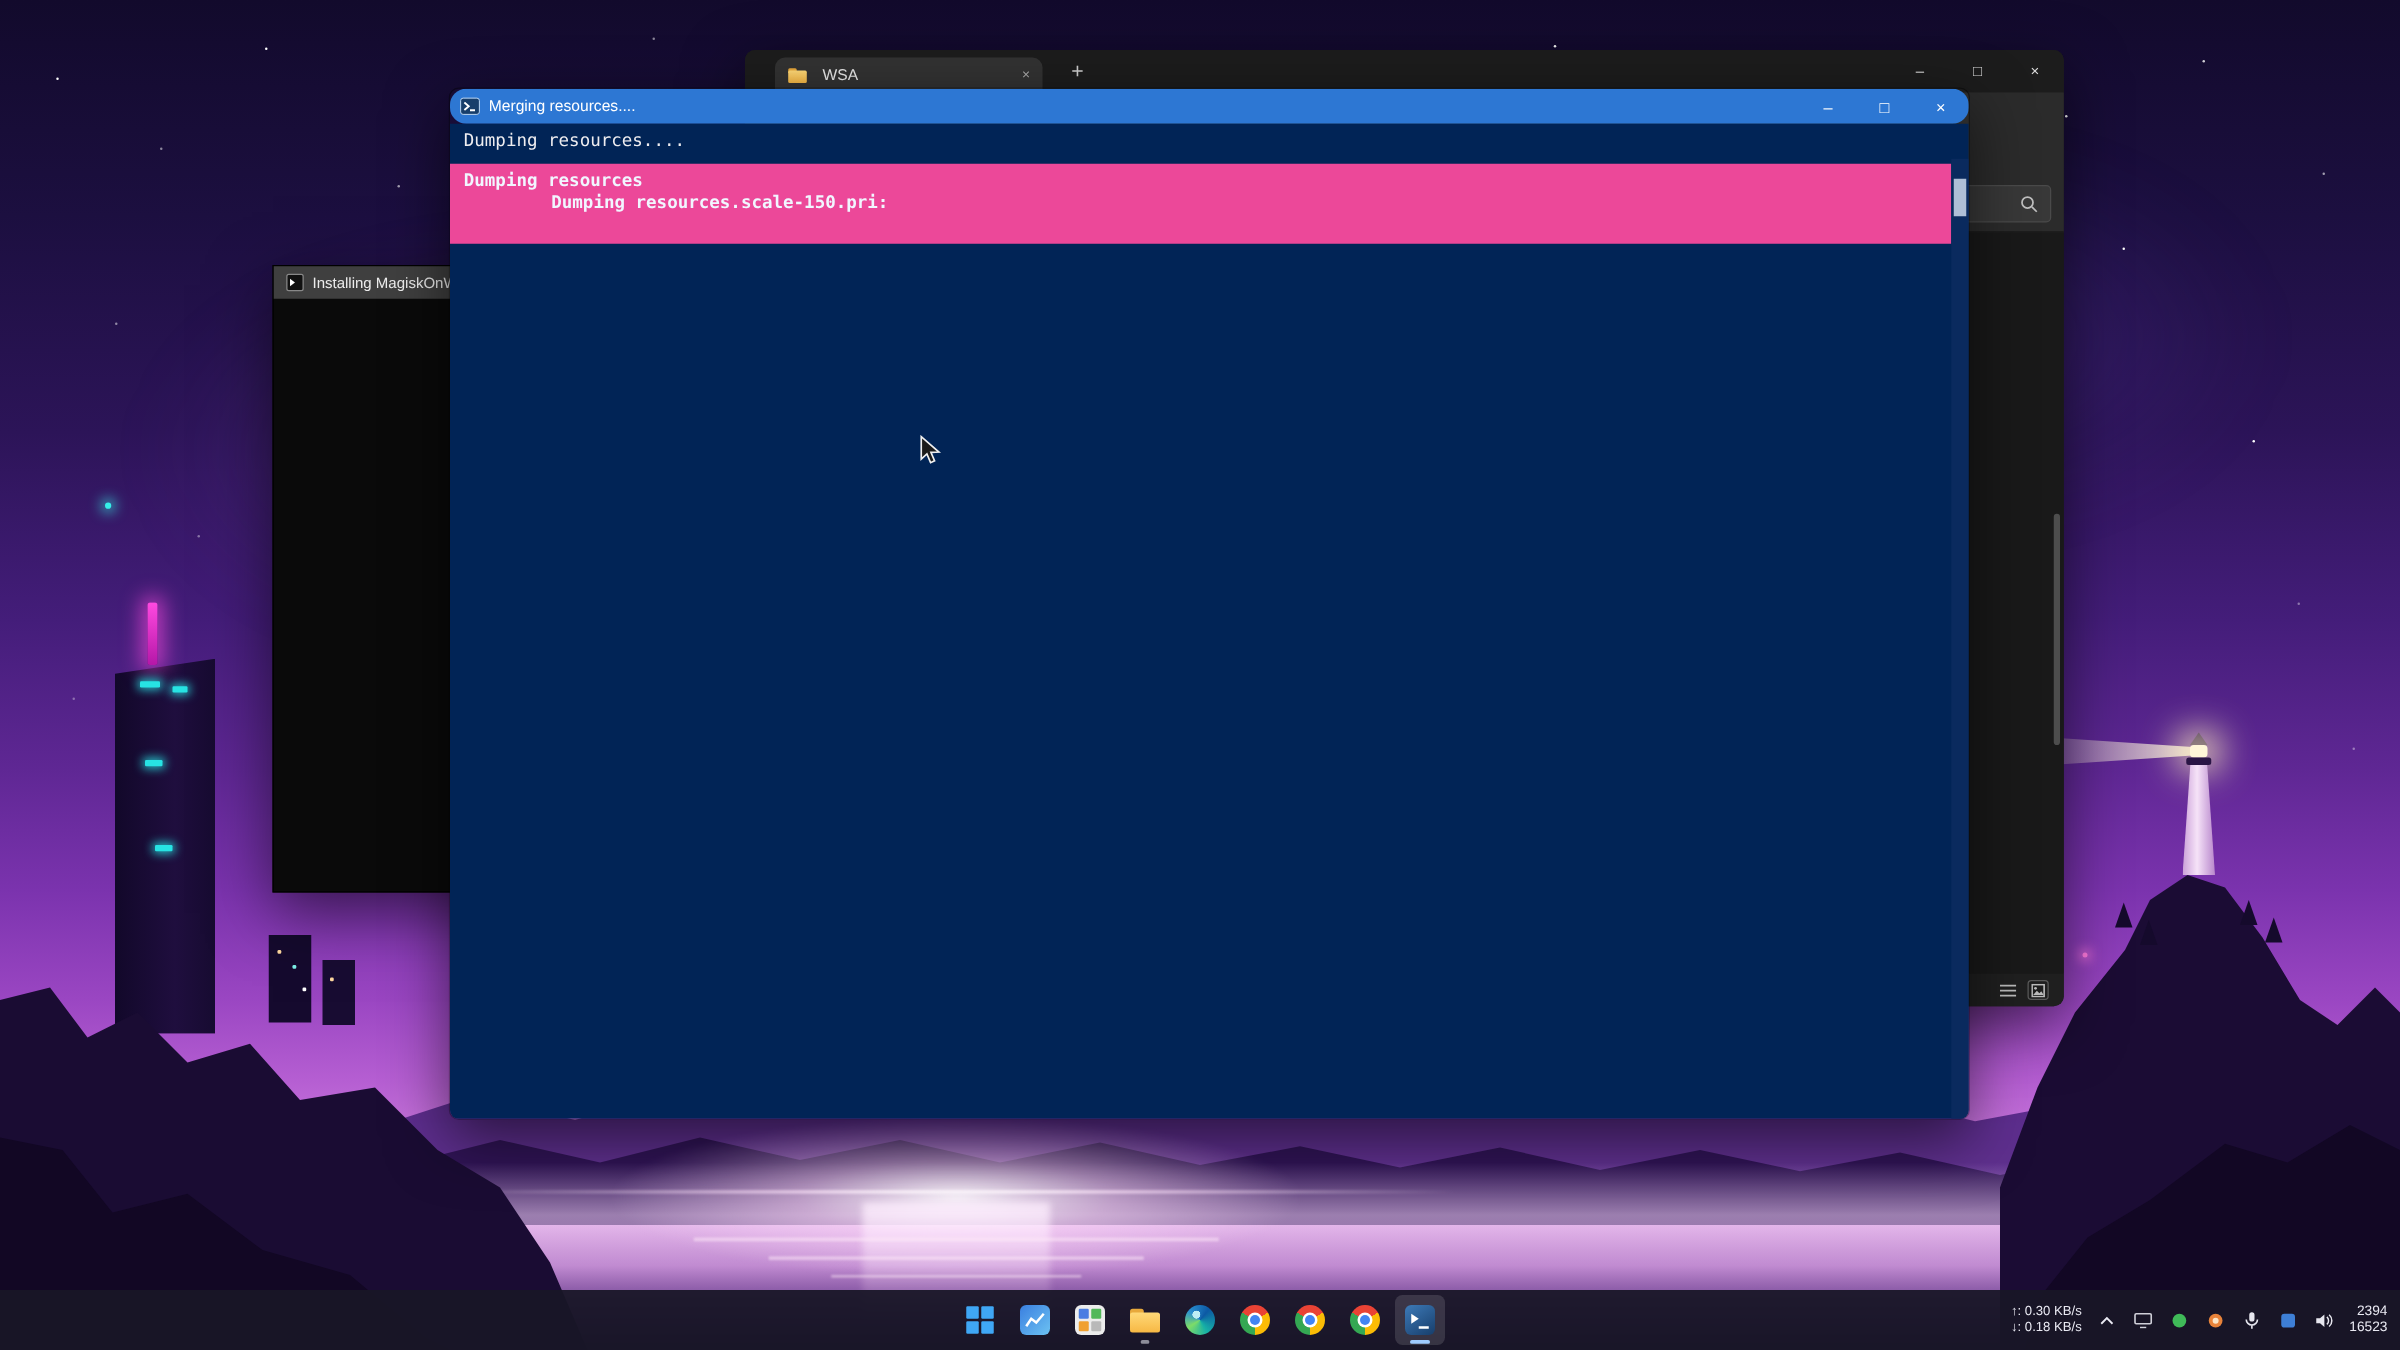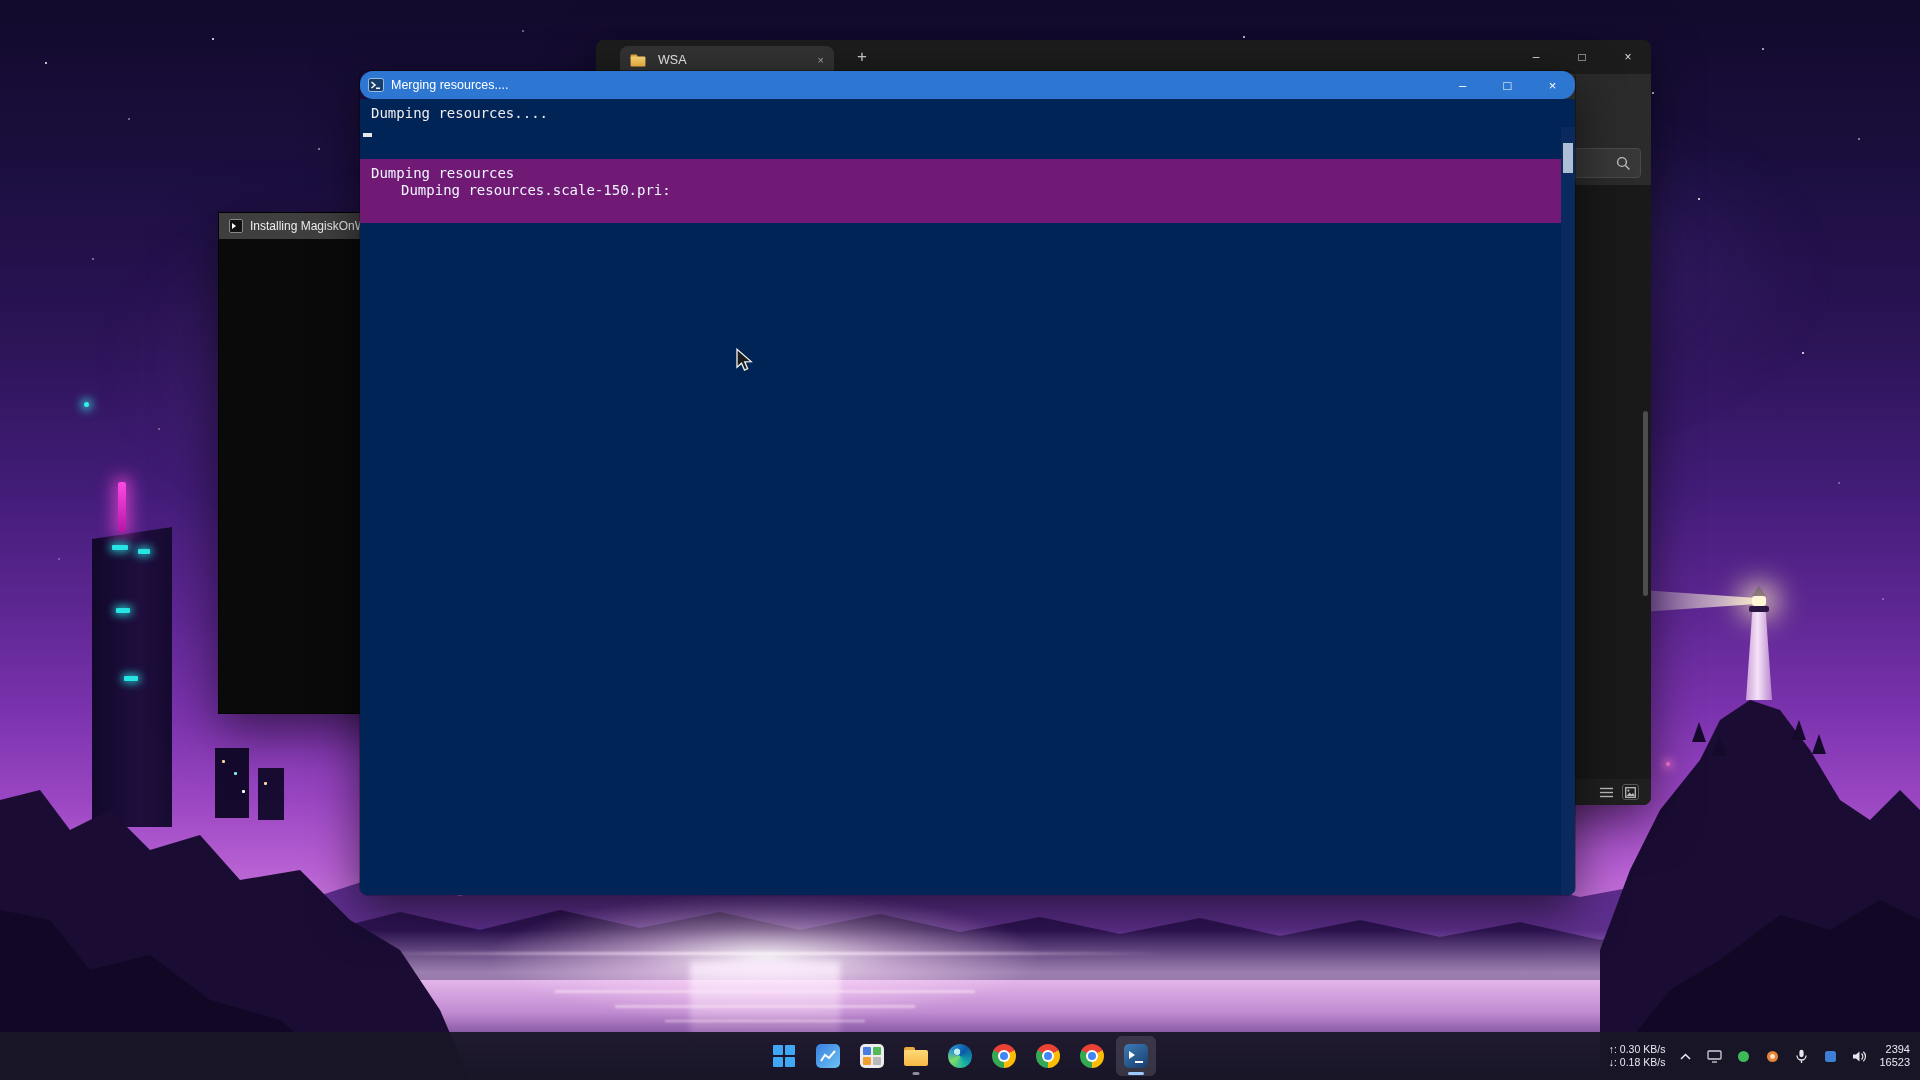--- a/index.html
+++ b/index.html
@@ -121,23 +121,23 @@
     border:1px solid rgba(0,0,0,.45); z-index:20; }
   .ps-titlebar { height:28px; background:#2d77d3; display:flex; align-items:center; padding-left:8px;
     color:#fff; font-size:12.5px; gap:7px;border-radius:13px; }
   .ps-buttons { margin-left:auto; display:flex; height:100%; }
   .ps-btn { width:45px; height:100%; display:flex; align-items:center; justify-content:center;
     color:#fff; font-size:13px; }
   .ps-body { position:absolute; top:28px; bottom:0; left:0; right:0; background:#012456;
     font-family:"DejaVu Sans Mono",monospace; font-size:14px; line-height:17px; color:#eeedf0; }
   .ps-line1 { position:absolute; top:6px; left:11px; white-space:pre; }
   .ps-cursor { position:absolute; top:34px; left:3px; width:9px; height:4px; background:#e8e8e8; }
-  .ps-progress { position:absolute; top:60px; left:0; right:14px; height:64px; background:#701a75;
-    color:#f1f6ff; padding-top:6px; }
-  .ps-p1 { padding-left:11px; } .ps-p2,.ps-p3 { padding-left:41px; white-space:pre; overflow:hidden; }
+  .ps-progress { position:absolute; top:32px; left:0; right:14px; height:64px; background:#ec4899;
+    color:#f1f6ff; padding-top:6px;font-weight:bold; }
+  .ps-p1 { padding-left:11px; } .ps-p2,.ps-p3 { padding-left:41px; white-space:pre; overflow:hidden;margin-left:40px; }
   .ps-scrollbar { position:absolute; top:28px; right:0; width:14px; bottom:0; background:#0a2a5e; }
   .ps-thumb { position:absolute; top:16px; left:2px; width:10px; height:30px; background:#aebed6; }
 
   
   .mouse-cursor { position:absolute; left:735px; top:348px; z-index:40; }
 
   
   .taskbar { position:absolute; left:0; right:0; bottom:0; height:48px;
     background:rgba(24,22,38,.94); z-index:50; }
   .tb-center { position:absolute; left:50%; top:0; transform:translateX(-50%); height:100%;

